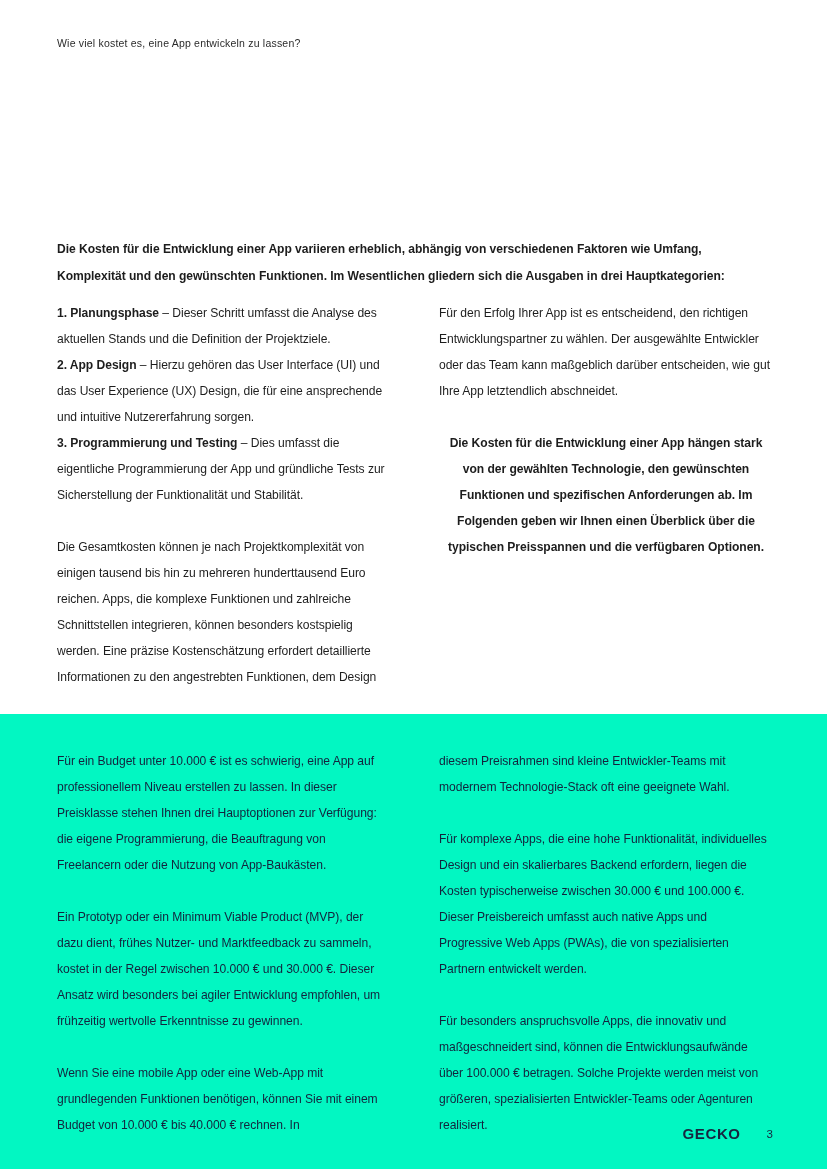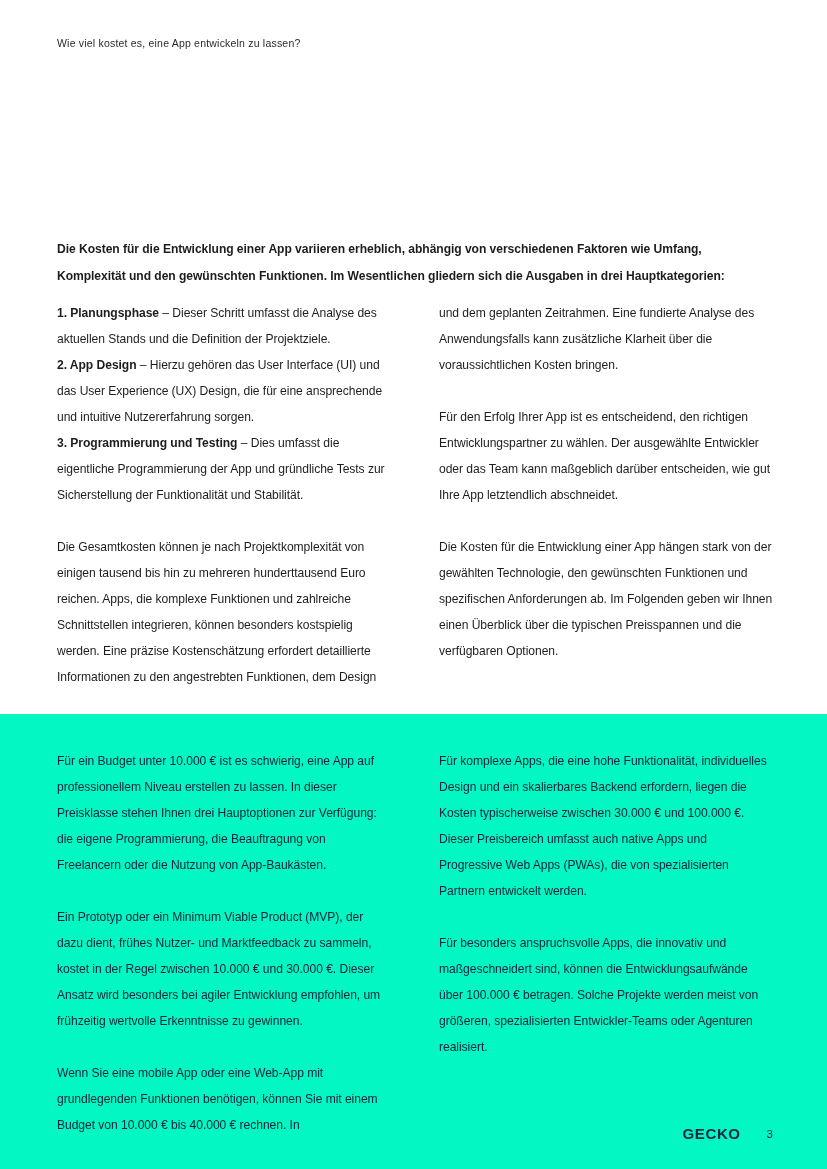--- a/index.html
+++ b/index.html
@@ -77,21 +77,21 @@
     width: 334px;
   }
   .p {
     font-size: 12.1px;
     line-height: 26px;
     color: #1d1d1d;
     letter-spacing: -0.05px;
     margin: 0 0 26px 0;
   }
   .p:last-child { margin-bottom: 0; }
-  .p.bold { font-weight: normal; }
+  .p.bold { font-weight: bold; text-align: center; }
   .p .lead { font-weight: bold; }
 
   
   .green-band {
     position: absolute;
     left: 0;
     top: 714px;
     width: 827px;
     height: 455px;
     background: #02f7c2;
@@ -141,38 +141,38 @@
 
   <div class="cols">
 
     <div class="col">
       <p class="p"><span class="lead">1. Planungsphase</span><span> – Dieser Schritt umfasst die Analyse des aktuellen Stands und die Definition der Projektziele.</span><br><span class="lead">2. App Design</span><span> – Hierzu gehören das User Interface (UI) und das User Experience (UX) Design, die für eine ansprechende und intuitive Nutzererfahrung sorgen.</span><br><span class="lead">3. Programmierung und Testing</span><span> – Dies umfasst die eigentliche Programmierung der App und gründliche Tests zur Sicherstellung der Funktionalität und Stabilität.</span></p>
 
       <p class="p">Die Gesamtkosten können je nach Projektkomplexität von einigen tausend bis hin zu mehreren hunderttausend Euro reichen. Apps, die komplexe Funktionen und zahlreiche Schnittstellen integrieren, können besonders kostspielig werden. Eine präzise Kostenschätzung erfordert detaillierte Informationen zu den angestrebten Funktionen, dem Design</p>
     </div>
 
     <div class="col">
-      <p class="p">und dem geplanten Zeitrahmen. Eine fundierte Analyse des Anwendungsfalls kann zusätzliche Klarheit über die voraussichtlichen Kosten bringen.</p>
       <p class="p">Für den Erfolg Ihrer App ist es entscheidend, den richtigen Entwicklungspartner zu wählen. Der ausgewählte Entwickler oder das Team kann maßgeblich darüber entscheiden, wie gut Ihre App letztendlich abschneidet.</p>
       <p class="p bold">Die Kosten für die Entwicklung einer App hängen stark von der gewählten Technologie, den gewünschten Funktionen und spezifischen Anforderungen ab. Im Folgenden geben wir Ihnen einen Überblick über die typischen Preisspannen und die verfügbaren Optionen.</p>
     </div>
 
   </div>
 
   <div class="green-band"></div>
 
   <div class="green-cols">
 
     <div class="col">
       <p class="p">Für ein Budget unter 10.000 € ist es schwierig, eine App auf professionellem Niveau erstellen zu lassen. In dieser Preisklasse stehen Ihnen drei Hauptoptionen zur Verfügung: die eigene Programmierung, die Beauftragung von Freelancern oder die Nutzung von App-Baukästen.</p>
       <p class="p">Ein Prototyp oder ein Minimum Viable Product (MVP), der dazu dient, frühes Nutzer- und Marktfeedback zu sammeln, kostet in der Regel zwischen 10.000 € und 30.000 €. Dieser Ansatz wird besonders bei agiler Entwicklung empfohlen, um frühzeitig wertvolle Erkenntnisse zu gewinnen.</p>
       <p class="p">Wenn Sie eine mobile App oder eine Web-App mit grundlegenden Funktionen benötigen, können Sie mit einem Budget von 10.000 € bis 40.000 € rechnen. In</p>
     </div>
 
     <div class="col">
+      <p class="p">diesem Preisrahmen sind kleine Entwickler-Teams mit modernem Technologie-Stack oft eine geeignete Wahl.</p>
       <p class="p">Für komplexe Apps, die eine hohe Funktionalität, individuelles Design und ein skalierbares Backend erfordern, liegen die Kosten typischerweise zwischen 30.000 € und 100.000 €. Dieser Preisbereich umfasst auch native Apps und Progressive Web Apps (PWAs), die von spezialisierten Partnern entwickelt werden.</p>
       <p class="p">Für besonders anspruchsvolle Apps, die innovativ und maßgeschneidert sind, können die Entwicklungsaufwände über 100.000 € betragen. Solche Projekte werden meist von größeren, spezialisierten Entwickler-Teams oder Agenturen realisiert.</p>
     </div>
 
   </div>
 
   <div class="footer">
     <div class="logo">GECKO</div>
     <div class="page-num">3</div>
   </div>

